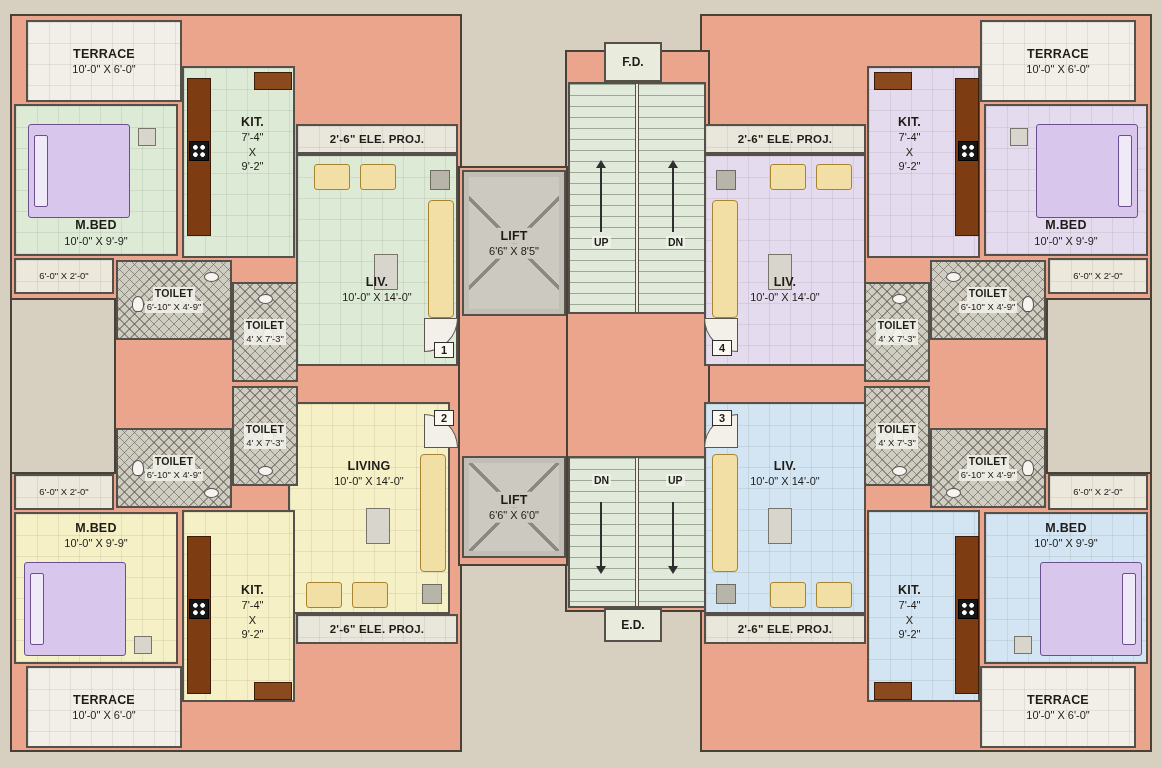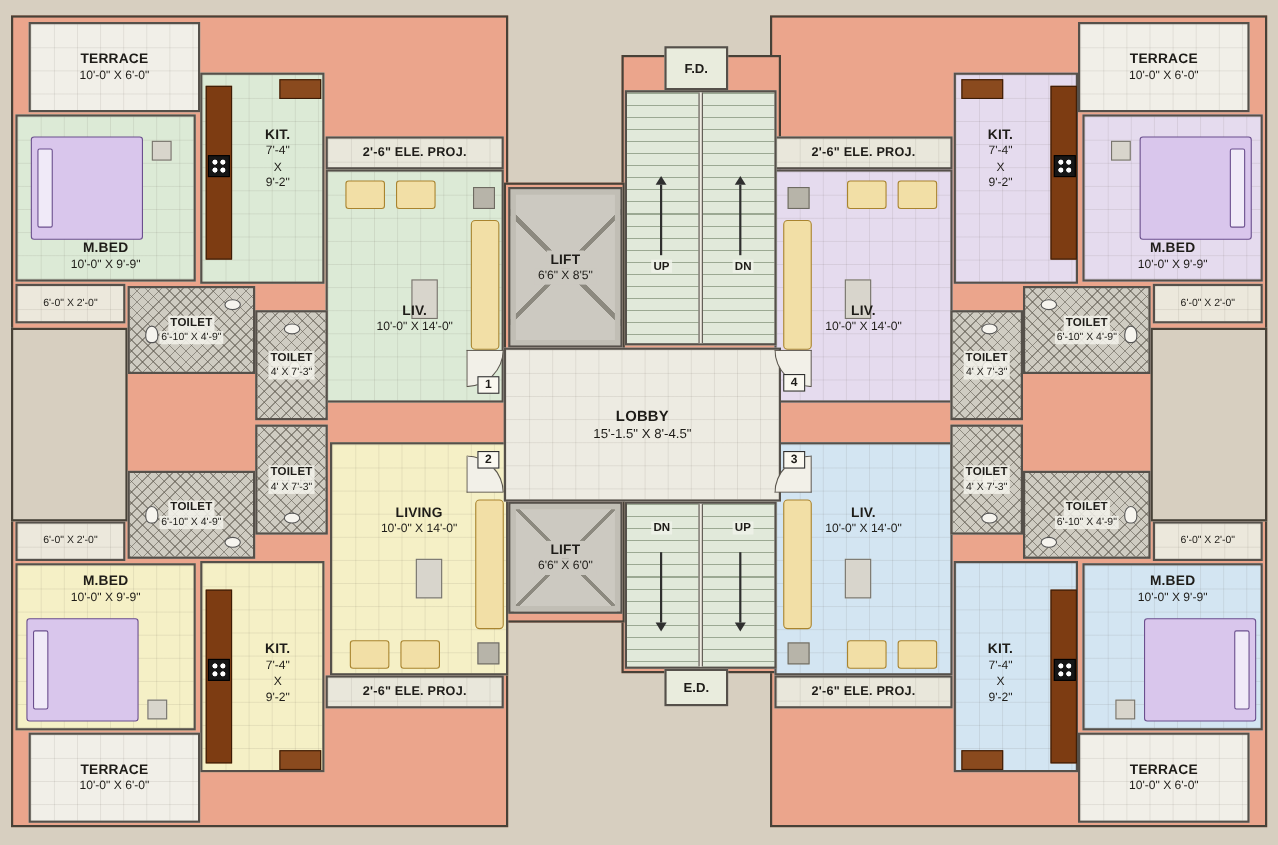--- a/index.html
+++ b/index.html
@@ -220,21 +220,21 @@
       <span class="dm">4' X 7'-3"</span>
     </div>
   </div>
 
   <div class="room niche" style="left:1048px;top:258px;width:100px;height:36px">
     <div class="lbl lbl-c">
       <span class="dm">6'-0" X 2'-0"</span>
     </div>
   </div>
 
-  <div class="room u-bl" style="left:300px;top:402px;width:162px;height:212px">
+  <div class="room u-bl" style="left:288px;top:402px;width:162px;height:212px">
     <div class="sofa" style="left:130px;top:50px;width:26px;height:118px"></div>
     <div class="chair" style="left:16px;top:178px;width:36px;height:26px"></div>
     <div class="chair" style="left:62px;top:178px;width:36px;height:26px"></div>
     <div class="tbl" style="left:76px;top:104px;width:24px;height:36px"></div>
     <div class="duct" style="left:132px;top:180px;width:20px;height:20px"></div>
     <div class="lbl" style="top:54px">
       <span class="nm">LIVING</span>
       <span class="dm">10'-0" X 14'-0"</span>
     </div>
   </div>
@@ -385,26 +385,20 @@
     <span class="slab" style="left:96px;top:152px">DN</span>
   </div>
 
   <div class="lift" style="left:462px;top:170px;width:104px;height:146px">
     <div class="lbl lbl-c">
       <span class="nm">LIFT</span>
       <span class="dm">6'6" X 8'5"</span>
     </div>
   </div>
 
-  <div class="room lobby" style="left:458px;top:316px;width:252px;height:140px">
-    <div class="lbl lbl-c">
-      <span class="nm" style="font-size:13.5px">LOBBY</span>
-      <span class="dm" style="font-size:12px">15'-1.5" X 8'-4.5"</span>
-    </div>
-  </div>
 
   <div class="lift" style="left:462px;top:456px;width:104px;height:102px">
     <div class="lbl lbl-c">
       <span class="nm">LIFT</span>
       <span class="dm">6'6" X 6'0"</span>
     </div>
   </div>
 
   <div class="stair" style="left:568px;top:456px;width:138px;height:152px">
     <div class="sdiv"></div>

